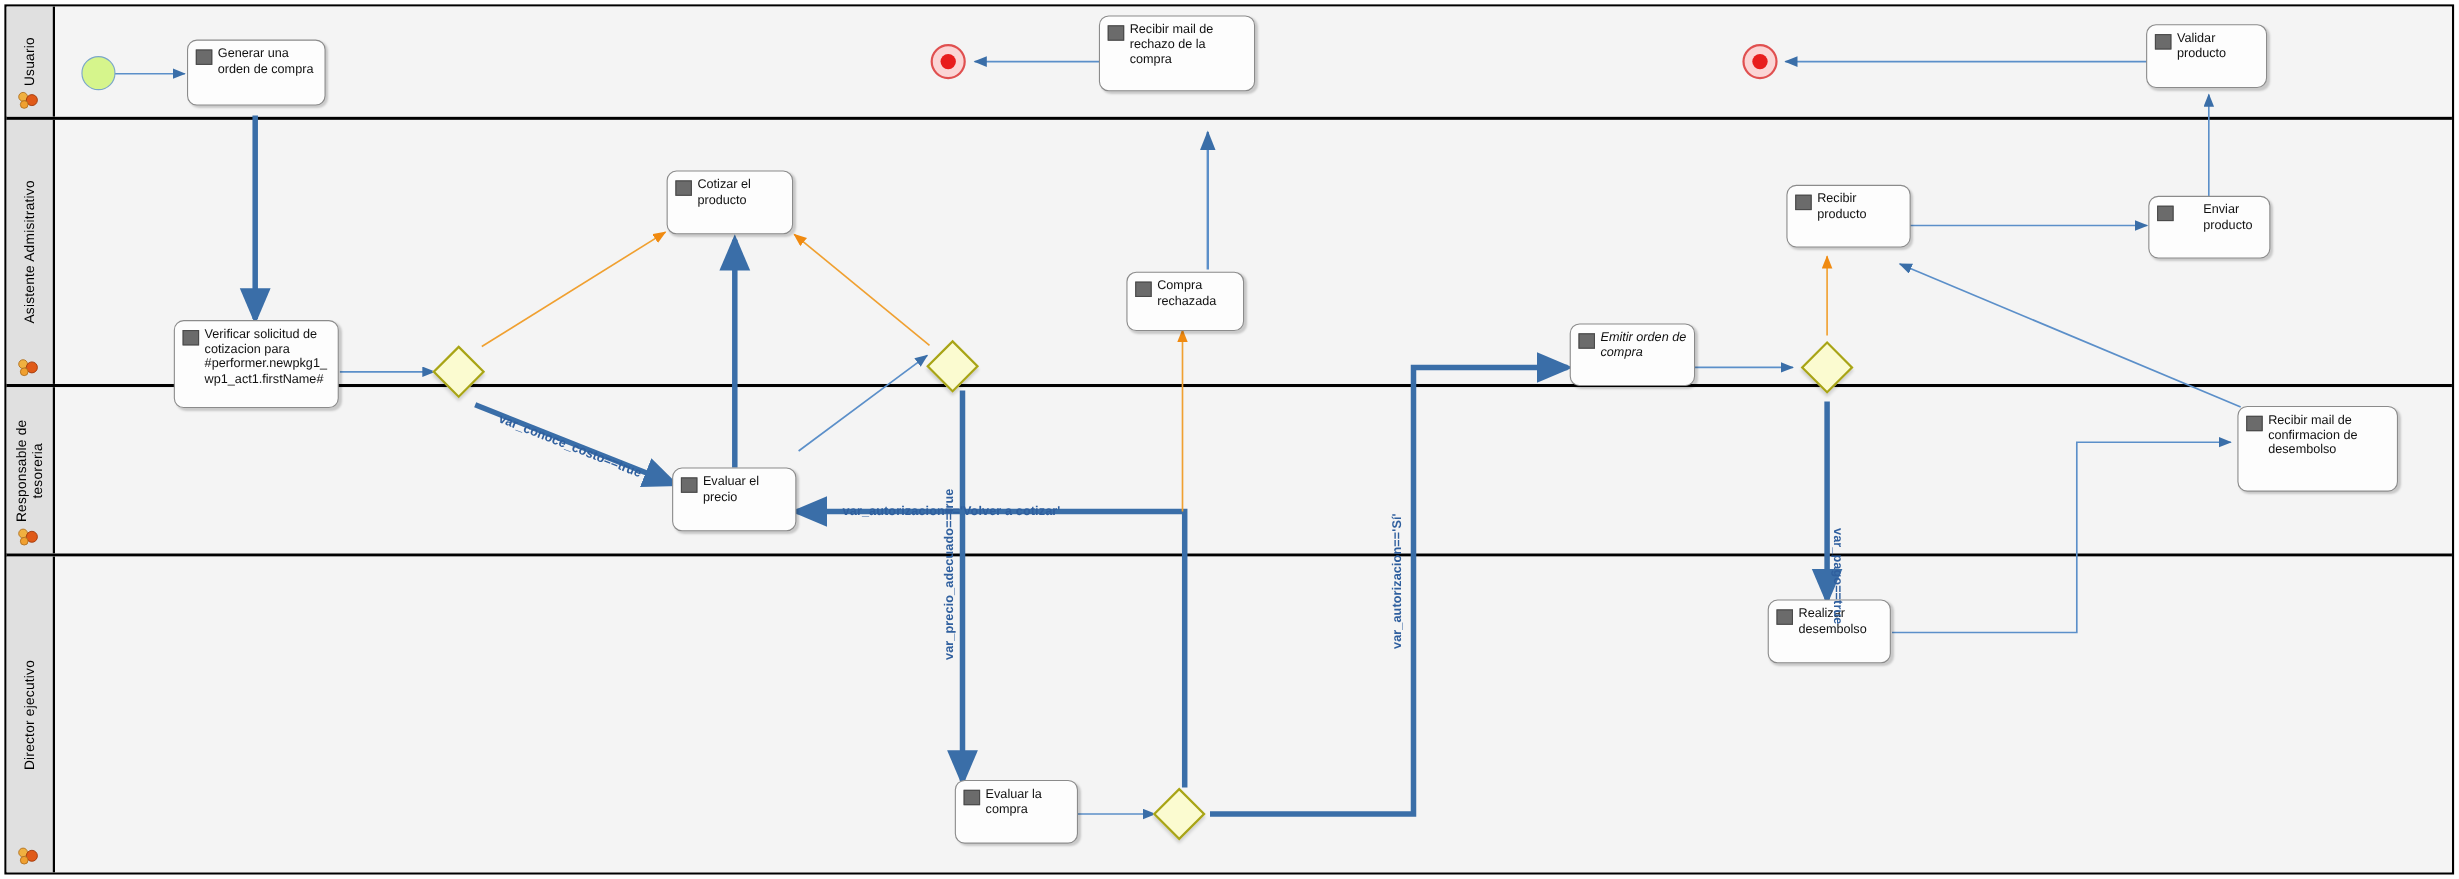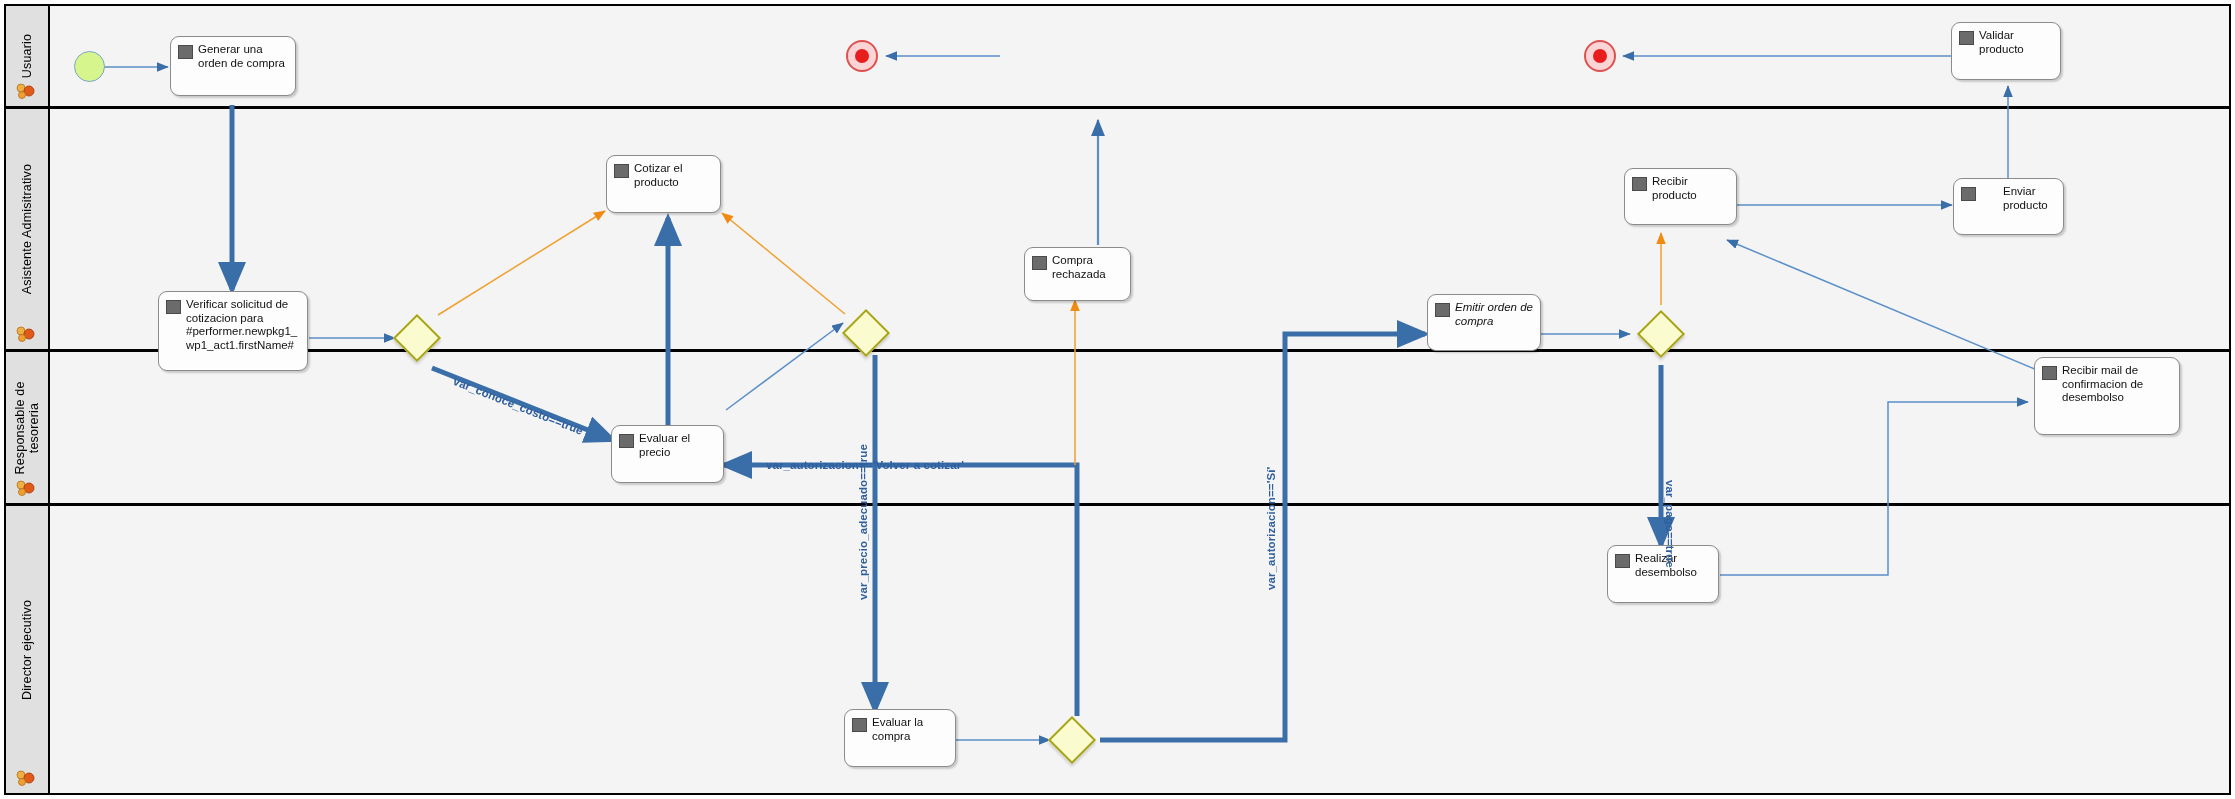--- a/index.html
+++ b/index.html
@@ -298,20 +298,24 @@
   <div class="gateway" style="left:400px; top:321px;"></div>
   <div class="gateway" style="left:849px; top:316px;"></div>
   <div class="gateway" style="left:1644px; top:317px;"></div>
   <div class="gateway" style="left:1055px; top:723px;"></div>
 
   <div class="task" style="left:170px; top:36px; width:126px; height:60px;">
     <span class="task-icon"></span>
     <span class="task-label">Generar una orden de compra</span>
   </div>
 
+  <div class="task" style="left:999px; top:14px; width:142px; height:69px;">
+    <span class="task-icon"></span>
+    <span class="task-label">Recibir mail de rechazo de la compra</span>
+  </div>
 
   <div class="task" style="left:1951px; top:22px; width:110px; height:58px;">
     <span class="task-icon"></span>
     <span class="task-label">Validar producto</span>
   </div>
 
   <div class="task" style="left:158px; top:291px; width:150px; height:80px;">
     <span class="task-icon"></span>
     <span class="task-label">Verificar solicitud de cotizacion para #performer.newpkg1_wp1_act1.firstName#</span>
   </div>
@@ -339,31 +343,31 @@
   <div class="task" style="left:1604px; top:168px; width:113px; height:57px;margin-left:20px;">
     <span class="task-icon"></span>
     <span class="task-label">Recibir producto</span>
   </div>
 
   <div class="task" style="left:1953px; top:178px; width:111px; height:57px;padding-left:27px;">
     <span class="task-icon"></span>
     <span class="task-label">Enviar producto</span>
   </div>
 
-  <div class="task" style="left:2034px; top:357px; width:146px; height:78px;">
+  <div class="task" style="left:2034px; top:369px; width:146px; height:78px;">
     <span class="task-icon"></span>
     <span class="task-label">Recibir mail de confirmacion de desembolso</span>
   </div>
 
   <div class="task" style="left:1607px; top:545px; width:112px; height:58px;">
     <span class="task-icon"></span>
     <span class="task-label">Realizar desembolso</span>
   </div>
 
-  <div class="task" style="left:844px; top:709px; width:112px; height:58px;">
+  <div class="task" style="left:868px; top:709px; width:112px; height:58px;">
     <span class="task-icon"></span>
     <span class="task-label">Evaluar la compra</span>
   </div>
 
   <span class="flow-label" style="left:456px; top:375px; transform: rotate(21.5deg); transform-origin: left top;">var_conoce_costo==true</span>
 
   <span class="flow-label" style="left:766px; top:449px;margin-top:10px;">var_autorizacion=='Volver a cotizar'</span>
 
   <span class="flow-label" style="left:857px; top:600px; transform: rotate(-90deg); transform-origin: left top;">var_precio_adecuado==true</span>
 

